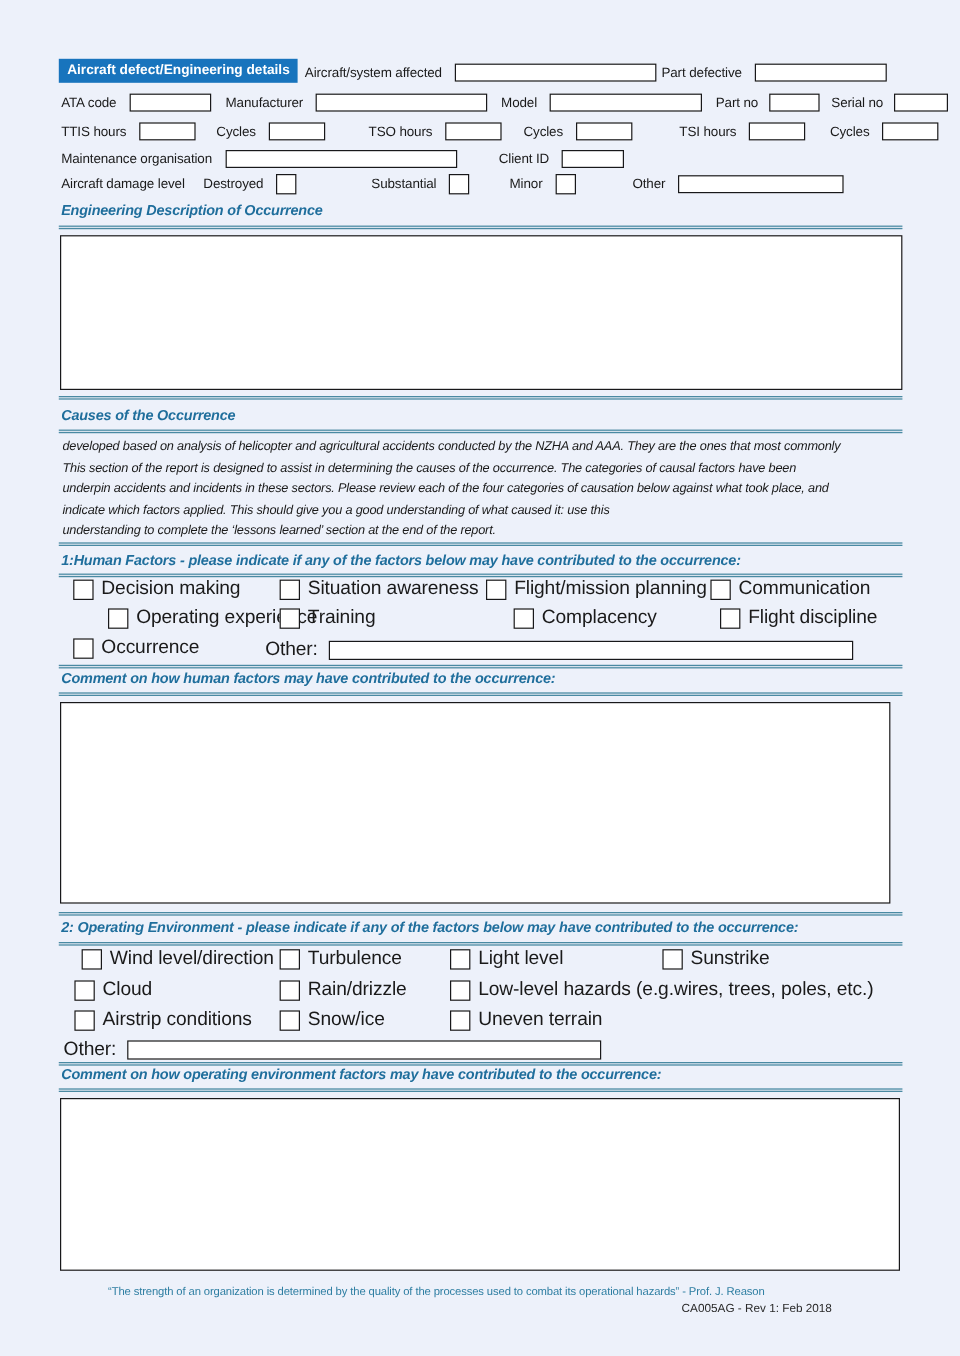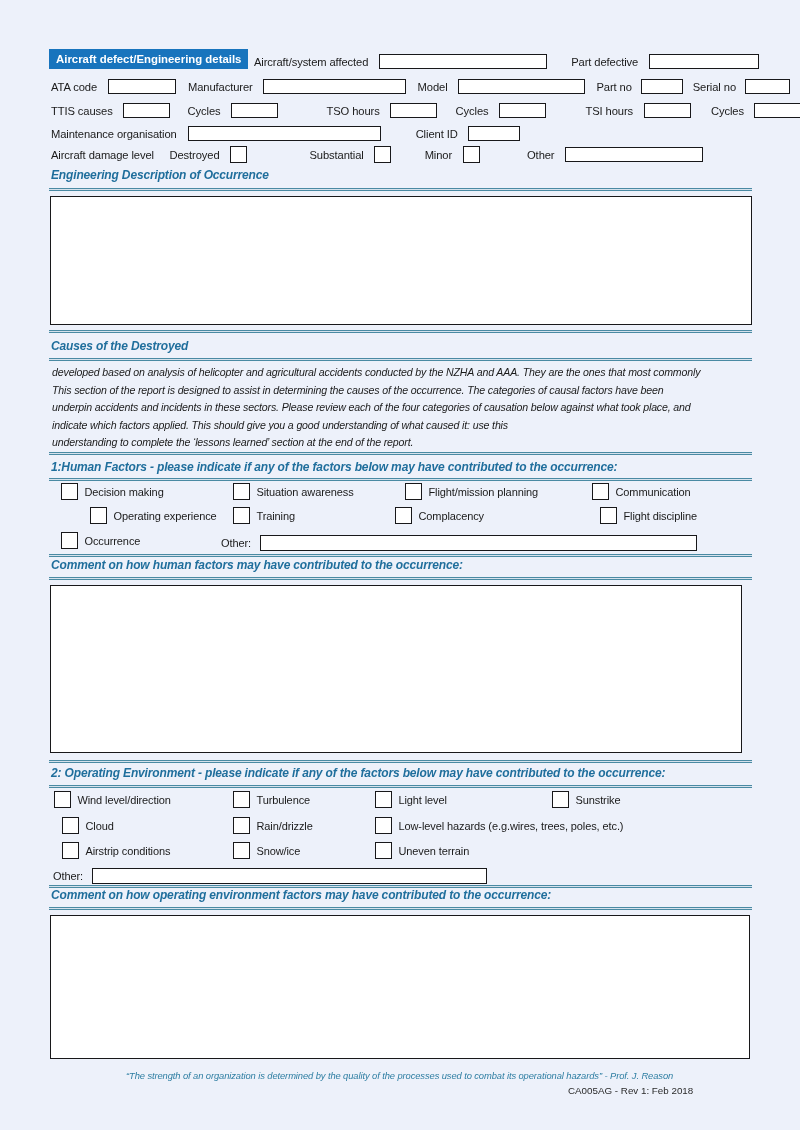--- a/index.html
+++ b/index.html
@@ -102,72 +102,70 @@
     color: #1a1a1a;
     width: 700px;
     letter-spacing: -0.15px;
   }
 
   
   .cb-item {
     position: absolute;
     white-space: nowrap;
   }
-  .cb-item .lbl { margin-left: 2px; font-size: 11px; }
+  .cb-item .lbl { margin-left: 2px; font-size: 16px; }
 
   
   .quote {
     position: absolute;
-    font-style: italic;
     font-size: 9.4px;
     color: #2e7ea2;
     white-space: nowrap;
     letter-spacing: -0.1px;
-    margin-left: 36px;
   }
   .docid {
     position: absolute;
     font-size: 9.8px;
     color: #2b2b2b;
     white-space: nowrap;
   }
 </style>
 </head>
 <body>
 
 <div class="page">
 
   <div class="banner">Aircraft defect/Engineering details</div>
 
   <div class="row" style="left:254px; top:52px;">
     <span class="lbl">Aircraft/system affected</span>
     <span class="fbox" style="width:168px; margin-left:6px;"></span>
-    <span class="lbl" style="margin-left:20px;">Part defective</span>
+    <span class="lbl" style="margin-left:0;">Part defective</span>
     <span class="fbox" style="width:110px; margin-left:6px;"></span>
   </div>
 
   <div class="row" style="left:51px; top:77px;">
     <span class="lbl">ATA code</span>
     <span class="fbox" style="width:68px; margin-left:6px;"></span>
     <span class="lbl" style="margin-left:8px;">Manufacturer</span>
     <span class="fbox" style="width:143px; margin-left:6px;"></span>
     <span class="lbl" style="margin-left:7px;">Model</span>
     <span class="fbox" style="width:127px; margin-left:6px;"></span>
     <span class="lbl" style="margin-left:7px;">Part no</span>
     <span class="fbox" style="width:42px; margin-left:5px;"></span>
     <span class="lbl" style="margin-left:5px;">Serial no</span>
     <span class="fbox" style="width:45px; margin-left:5px;"></span>
   </div>
 
   <div class="row" style="left:51px; top:101px;">
-    <span class="lbl">TTIS causes</span>
+    <span class="lbl">TTIS hours</span>
     <span class="fbox" style="width:47px; margin-left:6px;"></span>
     <span class="lbl" style="margin-left:13px;">Cycles</span>
     <span class="fbox" style="width:47px; margin-left:6px;"></span>
-    <span class="lbl" style="margin-left:44px;">TSO hours</span>
+    <span class="lbl" style="margin-left:32px;">TSO hours</span>
     <span class="fbox" style="width:47px; margin-left:6px;"></span>
     <span class="lbl" style="margin-left:14px;">Cycles</span>
     <span class="fbox" style="width:47px; margin-left:6px;"></span>
     <span class="lbl" style="margin-left:35px;">TSI hours</span>
     <span class="fbox" style="width:47px; margin-left:6px;"></span>
     <span class="lbl" style="margin-left:16px;">Cycles</span>
     <span class="fbox" style="width:47px; margin-left:6px;"></span>
   </div>
 
   <div class="row" style="left:51px; top:124px;">
@@ -187,21 +185,21 @@
     <span class="cbox" style="margin-left:6px;"></span>
     <span class="lbl" style="margin-left:43px;">Other</span>
     <span class="fbox" style="width:138px; margin-left:6px;"></span>
   </div>
 
   <div class="sec-head" style="left:51px; top:168px;">Engineering Description of Occurrence</div>
   <div class="rule" style="left:49px; top:188px; width:703px;"></div>
   <div class="ta" style="left:50px; top:196px; width:702px; height:129px;"></div>
 
   <div class="rule" style="left:49px; top:330px; width:703px;"></div>
-  <div class="sec-head" style="left:51px; top:339px;">Causes of the Destroyed</div>
+  <div class="sec-head" style="left:51px; top:339px;">Causes of the Occurrence</div>
   <div class="rule" style="left:49px; top:358px; width:703px;"></div>
 
   <div class="para" style="left:52px; top:364px;">
     <div>developed based on analysis of helicopter and agricultural accidents conducted by the NZHA and AAA. They are the ones that most commonly</div>
     <div>This section of the report is designed to assist in determining the causes of the occurrence. The categories of causal factors have been</div>
     <div>underpin accidents and incidents in these sectors. Please review each of the four categories of causation below against what took place, and</div>
     <div>indicate which factors applied. This should give you a good understanding of what caused it: use this</div>
     <div>understanding to complete the ‘lessons learned’ section at the end of the report.</div>
   </div>
 
@@ -227,21 +225,21 @@
   </div>
 
   <div class="cb-item" style="left:61px; top:506px;margin-left:29px;">
     <span class="cbox"></span>
     <span class="lbl">Operating experience</span>
   </div>
   <div class="cb-item" style="left:233px; top:506px;">
     <span class="cbox"></span>
     <span class="lbl">Training</span>
   </div>
-  <div class="cb-item" style="left:381px; top:506px;padding-left:14px;">
+  <div class="cb-item" style="left:414px; top:506px;padding-left:14px;">
     <span class="cbox"></span>
     <span class="lbl">Complacency</span>
   </div>
   <div class="cb-item" style="left:600px; top:506px;">
     <span class="cbox"></span>
     <span class="lbl">Flight discipline</span>
   </div>
 
   <div class="cb-item" style="left:61px; top:531px;">
     <span class="cbox"></span>
@@ -254,21 +252,21 @@
 
   <div class="rule" style="left:49px; top:554px; width:703px;"></div>
   <div class="sec-head" style="left:51px; top:558px;">Comment on how human factors may have contributed to the occurrence:</div>
   <div class="rule" style="left:49px; top:577px; width:703px;"></div>
   <div class="ta" style="left:50px; top:585px; width:692px; height:168px;"></div>
 
   <div class="rule" style="left:49px; top:760px; width:703px;"></div>
   <div class="sec-head" style="left:51px; top:766px;">2: Operating Environment - please indicate if any of the factors below may have contributed to the occurrence:</div>
   <div class="rule" style="left:49px; top:785px; width:703px;"></div>
 
-  <div class="cb-item" style="left:54px; top:790px;">
+  <div class="cb-item" style="left:68px; top:790px;">
     <span class="cbox"></span>
     <span class="lbl">Wind level/direction</span>
   </div>
   <div class="cb-item" style="left:233px; top:790px;">
     <span class="cbox"></span>
     <span class="lbl">Turbulence</span>
   </div>
   <div class="cb-item" style="left:375px; top:790px;text-align:center;">
     <span class="cbox"></span>
     <span class="lbl">Light level</span>

